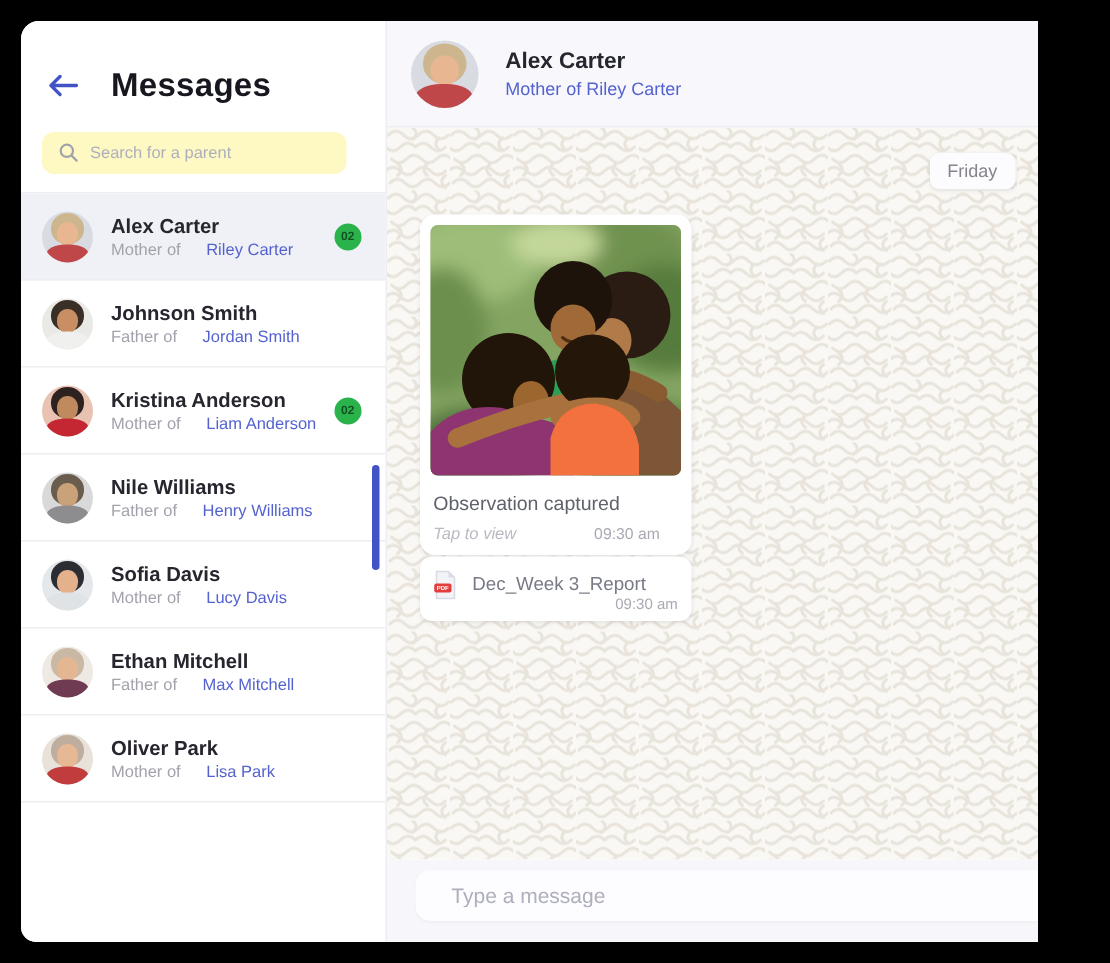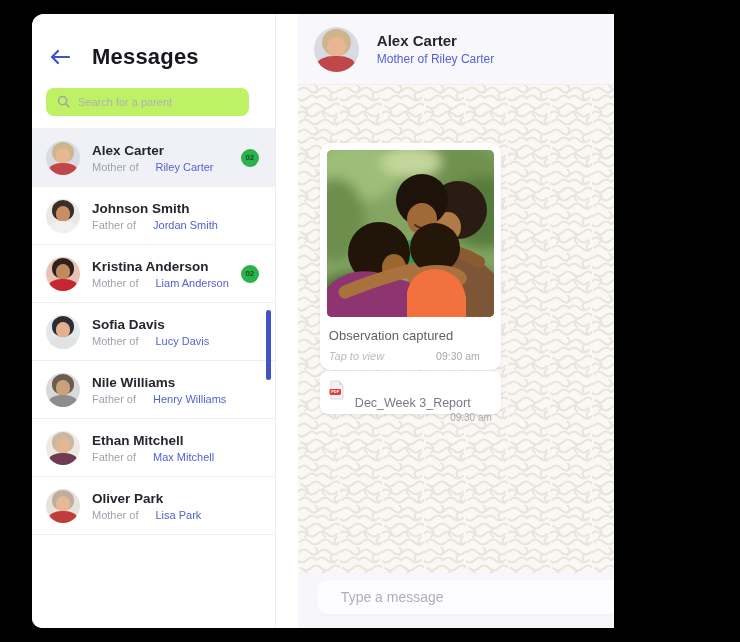--- a/index.html
+++ b/index.html
@@ -1,32 +1,32 @@
 <!DOCTYPE html>
 <html style="--frame: #000000; --sidebar-bg: #ffffff; --header-bg: #f8f8fc; --selected-row: #f0f1f6; --divider: #ededf2; --title-text: #17171f; --name-text: #26262f; --muted-text: #a1a2ac; --link-text: #5462d0; --accent: #4253c6; --badge-bg: #2bb34b; --badge-text: #134f22; --date-text: #83848d; --caption-text: #5f626b; --hint-text: #b9bac2; --time-text: #a8a9b2; --file-text: #787a85; --pattern-bg: #faf8f4; --pattern-stroke: #e8e4dc; --card-bg: #ffffff; --composer-bg: #f7f7fb; --input-bg: #fdfdff; --placeholder: #aeafbd; --pdf-red: #e23c3c;"><head>
 <meta charset="utf-8">
 <style>
   :root{ font-family:"Liberation Sans","DejaVu Sans",sans-serif; }
   *{margin:0;padding:0;box-sizing:border-box;}
   body{background:#222;}
   .screen{position:relative;width:740px;height:642px;background:var(--frame,#000);overflow:hidden;}
-  .app{position:absolute;left:32px;top:14px;width:582px;height:614px;display:flex;
-       border-radius:12px 0 0 10px;overflow:hidden;background:var(--sidebar-bg,#fff);gap:22px;}
+  .app{position:absolute;left:14px;top:14px;width:678px;height:614px;display:flex;
+       border-radius:12px 0 0 10px;overflow:hidden;background:var(--sidebar-bg,#fff);}
 
   
   .sidebar{position:relative;width:264px;height:100%;background:var(--sidebar-bg,#fff);
            border-right:1px solid var(--divider,#ededf2);display:flex;flex-direction:column;}
   .sb-head{display:flex;align-items:center;gap:22px;padding:30px 16px 16px 18px;}
   .back-btn{background:none;border:none;cursor:pointer;color:var(--accent,#4253c6);
             font-size:22px;line-height:1;display:flex;align-items:center;}
   .sb-title{font-size:22px;font-weight:800;letter-spacing:.2px;color:var(--title-text,#17171f);}
   .search-wrap{position:relative;margin:2px 26px 12px 14px;}
   .search-wrap .mag{position:absolute;left:11px;top:7px;width:13px;height:13px;color:var(--muted-text,#a1a2ac);}
   .search-input{width:100%;height:28px;border:none;outline:none;border-radius:8px;
-                background:#bef264;padding:0 10px 0 32px;font-size:11px;color:#55565f;}
+                background:#fef9c3;padding:0 10px 0 32px;font-size:11px;color:#55565f;}
   .search-input::placeholder{color:var(--placeholder,#b7b9c7);}
   .contacts{flex:1;border-top:1px solid var(--divider,#ededf2);overflow:hidden;}
   .row{display:flex;align-items:center;gap:12px;height:58px;padding:0 16px 0 14px;
        border-bottom:1px solid var(--divider,#ededf2);cursor:pointer;background:transparent;}
   .row.selected{background:var(--selected-row,#f0f1f6);}
   .rowtext{display:flex;flex-direction:column;gap:3px;min-width:0;}
   .cname{font-size:13.5px;font-weight:700;color:var(--name-text,#26262f);white-space:nowrap;}
   .csub{font-size:11px;color:var(--muted-text,#a1a2ac);white-space:nowrap;}
   .csub .child{color:var(--link-text,#5462d0);margin-left:17px;font-weight:500;}
   .badge{margin-left:auto;width:18px;height:18px;border-radius:50%;background:var(--badge-bg,#2bb34b);
@@ -64,21 +64,21 @@
   .img-card{top:58px;width:181px;padding:7px 7px 8px 7px;}
   .photo{display:block;width:167px;height:167px;border-radius:5px;}
   .img-caption{font-size:13px;color:var(--caption-text,#5f626b);margin:11px 2px 0 2px;}
   .img-meta{display:flex;justify-content:space-between;align-items:baseline;margin:7px 14px 0 2px;}
   .tap-hint{font-size:11px;font-style:italic;color:var(--hint-text,#b9bac2);}
   .msg-time{font-size:10.5px;color:var(--time-text,#a8a9b2);}
   .file-card{top:286px;width:181px;height:43px;border-radius:8px;padding:6px 9px 5px 9px;
              display:flex;align-items:flex-start;gap:10px;}
   .file-icon{flex:none;margin-top:3px;}
   .file-main{flex:1;display:flex;flex-direction:column;align-items:stretch;}
-  .file-name{font-size:12.5px;color:var(--file-text,#787a85);margin-top:19px;white-space:nowrap;}
+  .file-name{font-size:12.5px;color:var(--file-text,#787a85);margin-top:5px;white-space:nowrap;}
   .file-time{align-self:flex-end;font-size:10px;color:var(--time-text,#a8a9b2);margin-top:2px;}
 
   .composer{height:55px;background:var(--composer-bg,#f7f7fb);flex:none;display:flex;
             align-items:flex-start;padding:7px 16px 0 19px;}
   .composer-input{width:427px;height:34px;border:none;outline:none;border-radius:10px;
                   background:var(--input-bg,#fdfdff);padding:0 14px 0 24px;font-size:14px;
                   color:#4a4b55;box-shadow:0 1px 2px rgba(40,40,70,.04);}
   .composer-input::placeholder{color:var(--placeholder,#a9aab8);}
 </style>
 </head>
@@ -140,40 +140,40 @@
             <div class="rowtext">
               <div class="cname">Kristina Anderson</div>
               <div class="csub">
                 <span>Mother of</span><span class="child">Liam Anderson</span>
               </div>
             </div>
             <div class="badge">02</div>
           </div>
 
           <div class="row">
+            <div class="avatar av34" style="--av-bg: #d9d9d9; --av-hair: #6b5d4e; --av-skin: #caa27a; --av-top: #8d8d90;">
+              <i class="shirt"></i>
+            </div>
+            <div class="rowtext">
+              <div class="cname">Nile Williams</div>
+              <div class="csub">
+                <span>Father of</span><span class="child">Henry Williams</span>
+              </div>
+            </div>
+
+          </div>
+
+          <div class="row">
             <div class="avatar av34" style="--av-bg: #e4e8ea; --av-hair: #2c2c33; --av-skin: #e3b18c; --av-top: #dfe3e6;">
               <i class="shirt"></i>
             </div>
             <div class="rowtext">
               <div class="cname">Sofia Davis</div>
               <div class="csub">
                 <span>Mother of</span><span class="child">Lucy Davis</span>
-              </div>
-            </div>
-
-          </div>
-
-          <div class="row">
-            <div class="avatar av34" style="--av-bg: #d9d9d9; --av-hair: #6b5d4e; --av-skin: #caa27a; --av-top: #8d8d90;">
-              <i class="shirt"></i>
-            </div>
-            <div class="rowtext">
-              <div class="cname">Nile Williams</div>
-              <div class="csub">
-                <span>Father of</span><span class="child">Henry Williams</span>
               </div>
             </div>
 
           </div>
 
 
           <div class="row">
             <div class="avatar av34" style="--av-bg: #efe9e3; --av-hair: #c9b9a4; --av-skin: #e4b691; --av-top: #6e3b52;">
               <i class="shirt"></i>
             </div>

